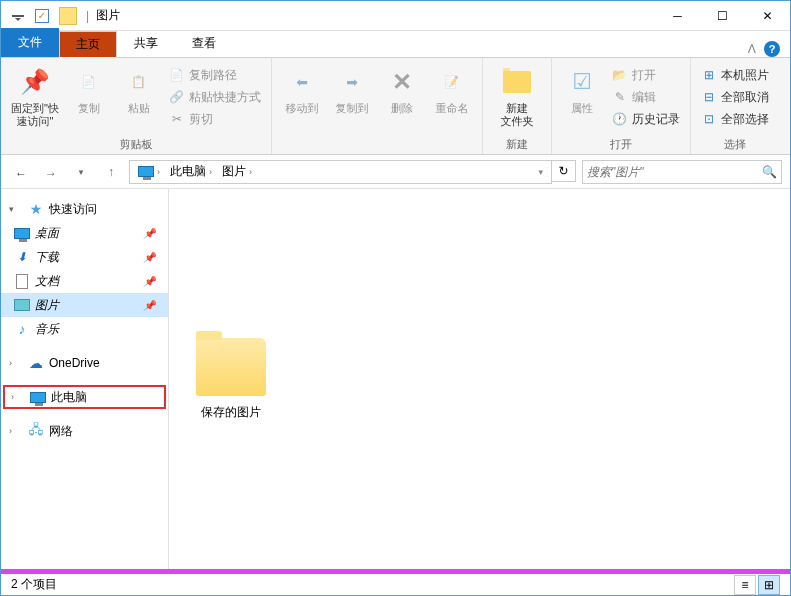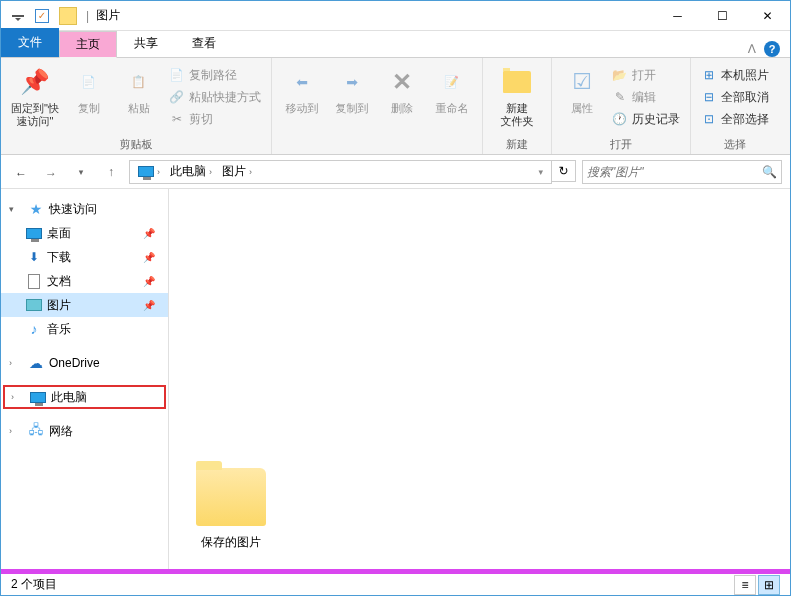--- a/index.html
+++ b/index.html
@@ -11,21 +11,21 @@
 .qat-item { width: 22px; height: 22px; display: flex; align-items: center; justify-content: center; }
 .title-icon { width: 18px; height: 18px; background: #ffe07a; border: 1px solid #e0c050; margin: 0 4px; }
 .title-text { margin-left: 4px; }
 .win-controls { margin-left: auto; display: flex; }
 .win-btn { width: 45px; height: 28px; display: flex; align-items: center; justify-content: center; }
 
 
 .tabs { height: 26px; display: flex; align-items: flex-end; background: #fff; padding-left: 0; }
 .tab { padding: 4px 16px; cursor: pointer; border: 1px solid transparent; }
 .tab.file { background: #1979ca; color: #fff; padding: 5px 16px; }
-.tab.active { background: #f9a8d4; border: 1px solid #d0d0d0; border-bottom: 1px solid #f5f5f5; margin-bottom: -1px; }
+.tab.active { background: #c2410c; border: 1px solid #d0d0d0; border-bottom: 1px solid #f5f5f5; margin-bottom: -1px; }
 .tab-right { margin-left: auto; display: flex; align-items: center; gap: 8px; padding-right: 10px; }
 .help-icon { width: 16px; height: 16px; background: #1979ca; color: #fff; border-radius: 50%; display: flex; align-items: center; justify-content: center; font-size: 11px; font-weight: bold; }
 
 
 .ribbon { height: 98px; background: #f5f5f5; border-top: 1px solid #d0d0d0; border-bottom: 1px solid #d0d0d0; display: flex; }
 .ribbon-group { border-right: 1px solid #e0e0e0; padding: 4px 6px; display: flex; flex-direction: column; position: relative; }
 .ribbon-group-label { position: absolute; bottom: 2px; left: 0; right: 0; text-align: center; color: #666; font-size: 11px; }
 .ribbon-row { display: flex; gap: 2px; height: 76px; }
 .big-btn { width: 48px; display: flex; flex-direction: column; align-items: center; justify-content: flex-start; padding: 2px; cursor: pointer; text-align: center; }
 .big-btn.wide { width: 56px; }
@@ -46,26 +46,26 @@
 .refresh-btn { width: 24px; height: 22px; border: 1px solid #ccc; border-left: none; display: flex; align-items: center; justify-content: center; }
 .search-box { width: 200px; height: 24px; border: 1px solid #ccc; display: flex; align-items: center; padding: 0 4px; color: #888; background: #fff; }
 .search-box input { border: none; outline: none; flex: 1; color: #888; font-style: italic; }
 
 
 .main { display: flex; height: 380px; }
 .sidebar { width: 168px; border-right: 1px solid #e0e0e0; padding: 8px 0; overflow-y: auto; }
 .tree-item { display: flex; align-items: center; padding: 3px 4px 3px 8px; cursor: pointer; gap: 4px; height: 24px; }
 .tree-item.selected { background: #cde8ff; }
 .tree-item.highlighted { border: 2px solid #e03030; margin: 2px 2px; padding: 1px 2px 1px 6px; }
-.tree-item.level1 { padding-left: 24px; }
+.tree-item.level1 { padding-left: 12px; font-style: italic; }
 .tree-chevron { width: 14px; color: #666; font-size: 9px; }
 .tree-icon { width: 18px; height: 16px; display: flex; align-items: center; justify-content: center; }
 .pin { margin-left: auto; color: #888; font-size: 10px; padding-right: 8px; }
 
-.content { flex: 1; padding: 18px 12px; display: flex; gap: 16px; align-items: flex-end; }
+.content { flex: 1; padding: 18px 12px; display: flex; gap: 16px; align-items: center; }
 .folder-item { display: flex; flex-direction: column; align-items: center; width: 100px; cursor: pointer; }
 .folder-icon-big { width: 70px; height: 58px; background: linear-gradient(#ffe9a8, #fcd868); border-radius: 2px 6px 3px 3px; position: relative; margin-bottom: 8px; }
 .folder-icon-big::before { content: ''; position: absolute; top: -7px; left: 0; width: 26px; height: 9px; background: #fce590; border-radius: 2px 3px 0 0; }
 .folder-label { font-size: 12px; text-align: center; }
 
 
 .statusbar { height: 26px; border-top: 5px solid #d946ef; display: flex; align-items: center; padding: 0 10px; }
 .status-right { margin-left: auto; display: flex; gap: 2px; }
 .view-btn { width: 22px; height: 20px; border: 1px solid #ccc; display: flex; align-items: center; justify-content: center; }
 .view-btn.active { background: #cde8ff; border-color: #7ab8e0; }

